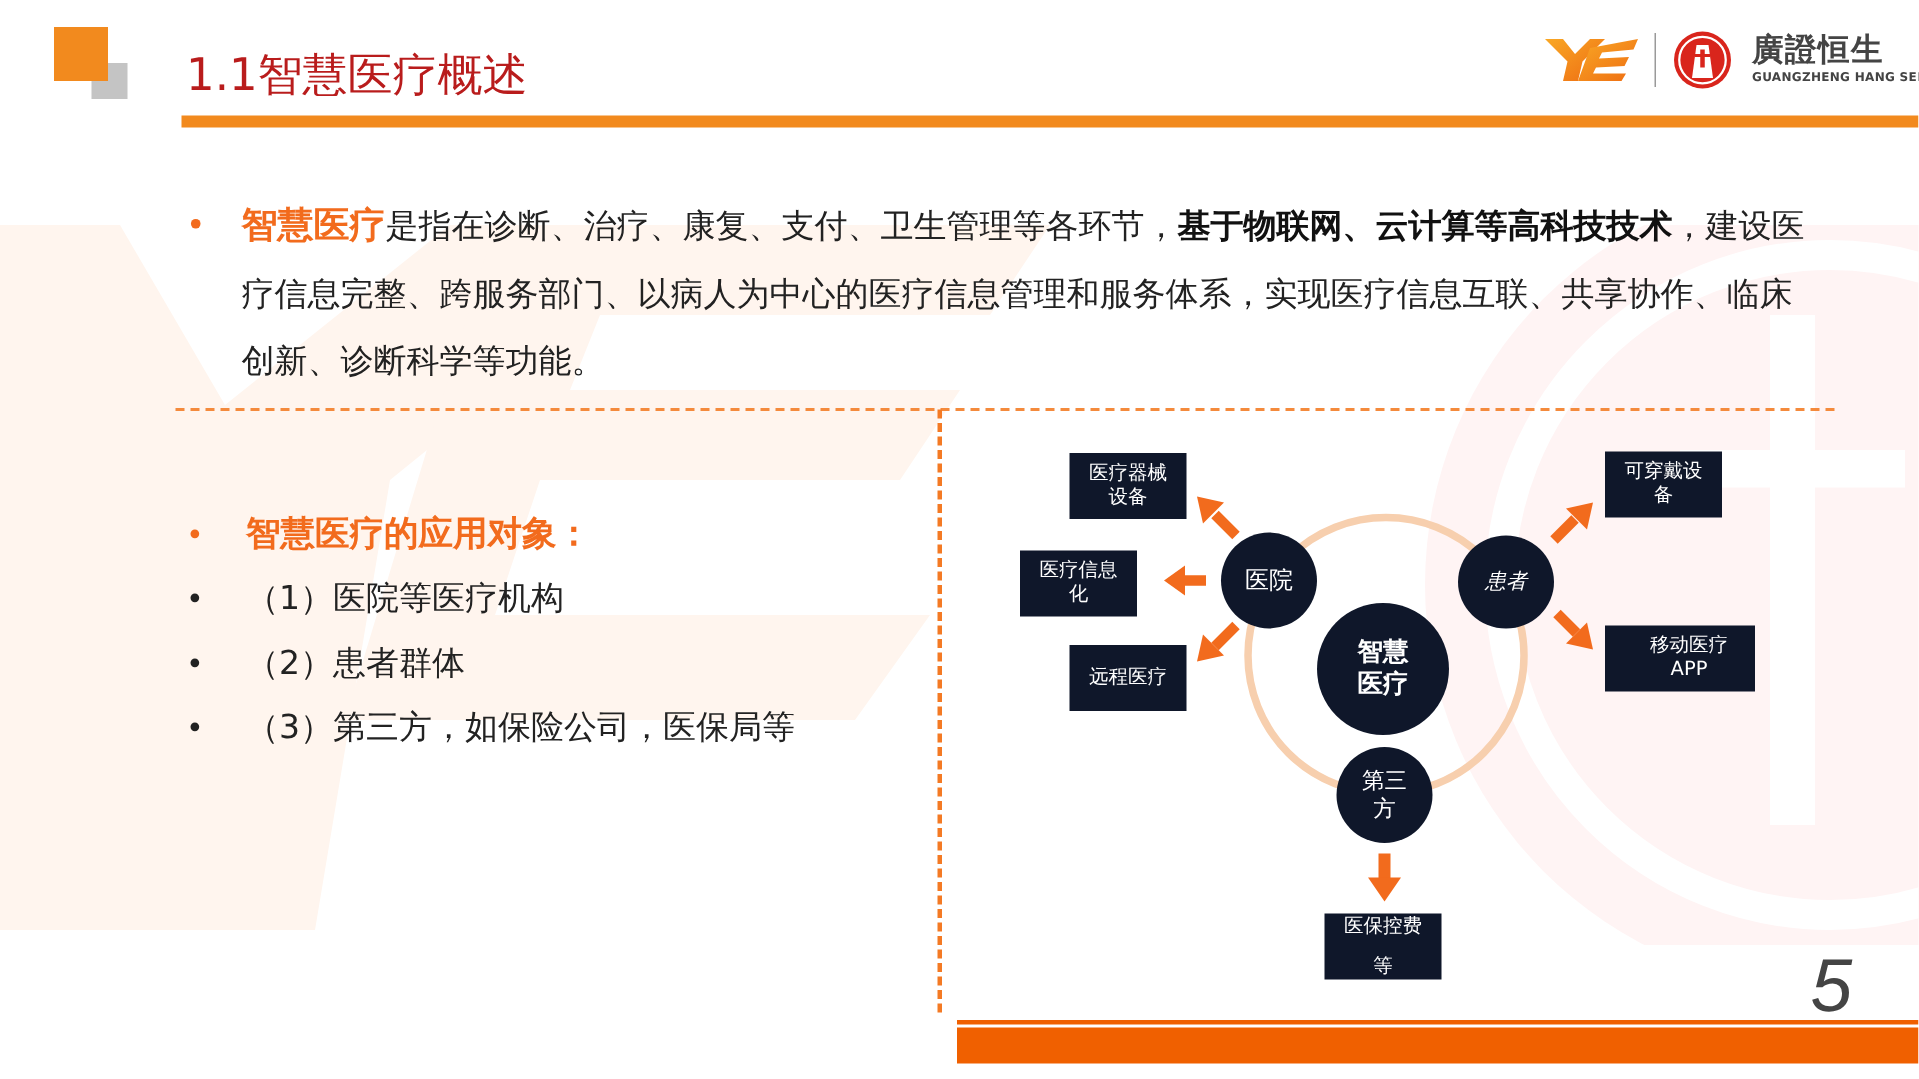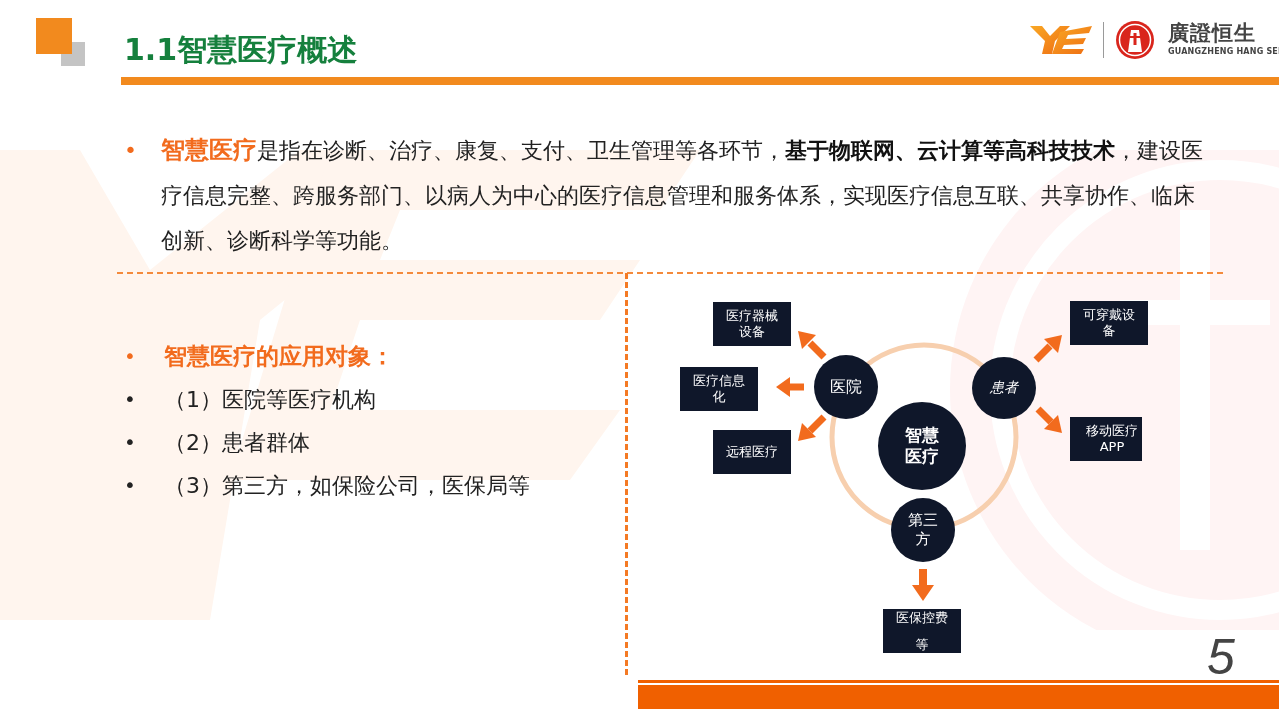--- a/index.html
+++ b/index.html
@@ -5,21 +5,21 @@
     * { margin: 0; padding: 0; box-sizing: border-box; }
     html, body { width: 1279px; height: 719px; overflow: hidden; background: #ffffff; }
     body { position: relative; font-family: "DejaVu Sans", "Liberation Sans", sans-serif; color: #222; }
 
     .wm-left { position: absolute; left: 0; top: 150px; width: 700px; height: 470px; z-index: 0; }
     .wm-right { position: absolute; left: 920px; top: 150px; width: 420px; height: 480px; z-index: 0; }
 
     .deco-orange { position: absolute; left: 36px; top: 18px; width: 36px; height: 36px; background: #f28a1e; z-index: 2; }
     .deco-grey { position: absolute; left: 61px; top: 42px; width: 24px; height: 24px; background: #c4c4c4; z-index: 1; }
 
-    .title { position: absolute; left: 124px; top: 30px; font-size: 30px; font-weight: bold; color: #15803d; letter-spacing: 0px; z-index: 3; }
+    .title { position: absolute; left: 124px; top: 30px; font-size: 30px; font-weight: normal; color: #b91c1c; letter-spacing: 0px; z-index: 3; }
     .title-rule { position: absolute; left: 121px; top: 77px; width: 1158px; height: 8px; background: #f28a1e; z-index: 3; }
 
     .logo { position: absolute; left: 1030px; top: 18px; height: 44px; width: 240px; z-index: 3; }
     .logo .ye { position: absolute; left: 0; top: 4px; width: 62px; height: 34px; }
     .logo .sep { position: absolute; left: 73px; top: 4px; width: 1px; height: 36px; background: #9a9a9a; }
     .logo .seal { position: absolute; left: 85px; top: 2px; width: 40px; height: 40px; }
     .logo .cn { position: absolute; left: 138px; top: 1px; font-size: 21px; font-weight: bold; color: #444; letter-spacing: 1px; }
     .logo .en { position: absolute; left: 138px; top: 29px; font-size: 8px; font-weight: bold; color: #444; letter-spacing: 0.2px; white-space: nowrap; }
 
     .intro { position: absolute; left: 124px; top: 128px; width: 1080px; font-size: 22px; line-height: 45px; color: #222; z-index: 3; }
@@ -169,21 +169,21 @@
     <span>医疗信息</span>
     <span>化</span>
   </div>
   <div class="box" style="left:73px; top:145px; width:78px; height:44px; flex-direction:column;">
     <span>远程医疗</span>
   </div>
   <div class="box" style="left:430px; top:16px; width:78px; height:44px; flex-direction:column;">
     <span>可穿戴设</span>
     <span>备</span>
   </div>
-  <div class="box" style="left:430px; top:132px; width:72px; height:44px; flex-direction:column;padding-left:16px;">
+  <div class="box" style="left:430px; top:132px; width:100px; height:44px; flex-direction:column;padding-left:16px;">
     <span>移动医疗</span>
     <span>APP</span>
   </div>
   <div class="box" style="left:243px; top:324px; width:78px; height:44px; flex-direction:column;gap:11px;">
     <span>医保控费</span>
     <span>等</span>
   </div>
 </div>
 
 <div class="page-num">5</div>

